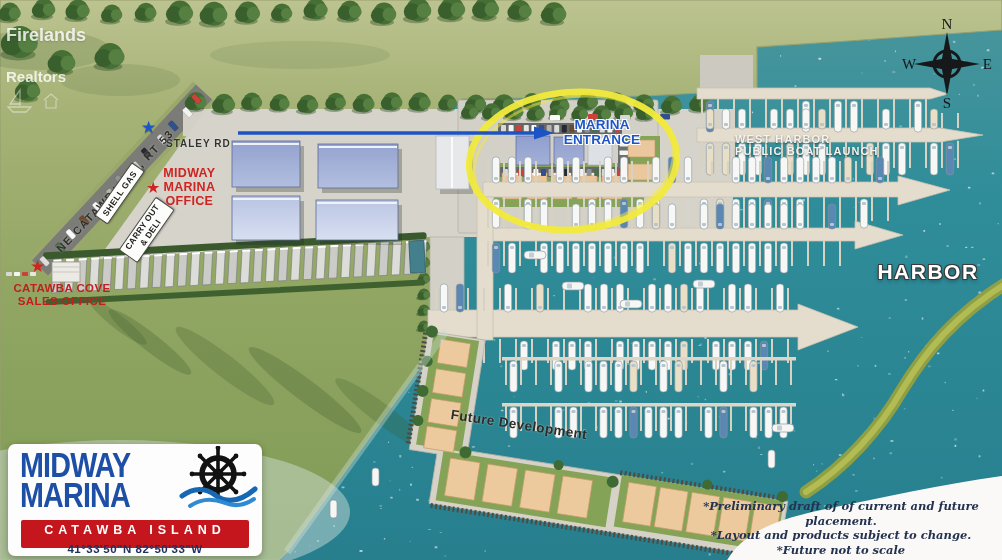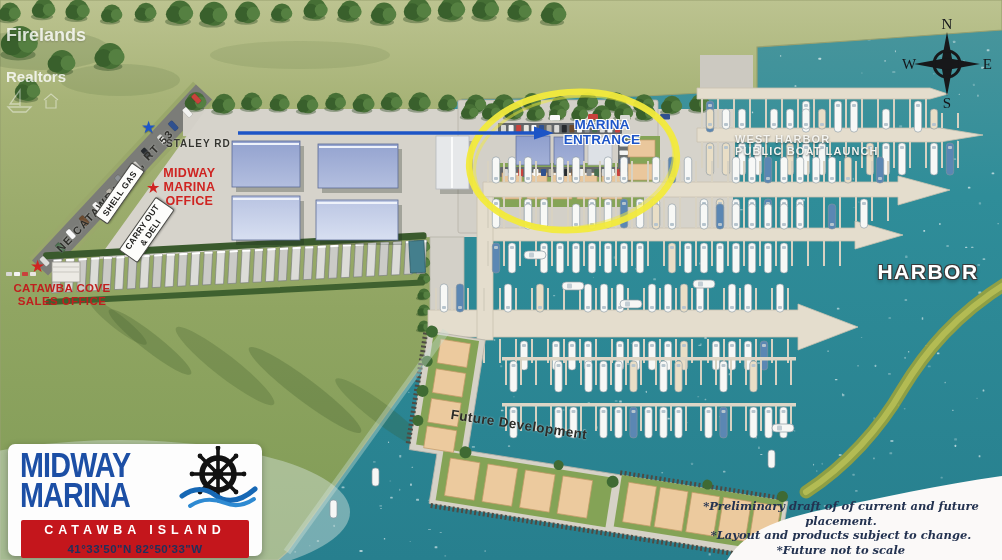--- a/index.html
+++ b/index.html
@@ -60,21 +60,21 @@
   .futdev{left:452px;top:407px;transform:rotate(8.5deg);transform-origin:0 0;
           font-size:13.5px;font-weight:600;color:#2c2c28;letter-spacing:.4px;
           white-space:nowrap;text-shadow:0 0 2px rgba(255,255,255,.55);}
 
   .logo{left:8px;top:444px;width:254px;height:112px;background:#fdfdfd;border-radius:7px;
         box-shadow:0 2px 7px rgba(0,0,0,.3);}
   .logo .nm{position:absolute;left:12px;top:6px;color:#1c4fa5;font-weight:900;
             font-size:35px;line-height:30px;letter-spacing:-1px;
             transform:scaleX(.82);transform-origin:0 0;}
   .logo .wheel{position:absolute;left:170px;top:2px;}
-  .logo .banner{position:absolute;left:13px;top:76px;width:228px;height:38px;background:#c4161c;
+  .logo .banner{position:absolute;left:13px;top:76px;width:228px;height:28px;background:#c4161c;
                 border-radius:2px;color:#fff;font-size:12.5px;font-weight:800;letter-spacing:5px;
                 text-align:center;line-height:21px;}
   .logo .coords{position:absolute;left:13px;top:99px;width:228px;text-align:center;
                 color:#20315c;font-size:11.5px;font-weight:700;letter-spacing:.5px;}
 
   .disc{left:688px;top:499px;width:306px;text-align:center;color:#233250;
         font-family:"DejaVu Serif",serif;font-style:italic;font-weight:600;
         font-size:11.5px;line-height:14.5px;}
 </style>
 </head>

